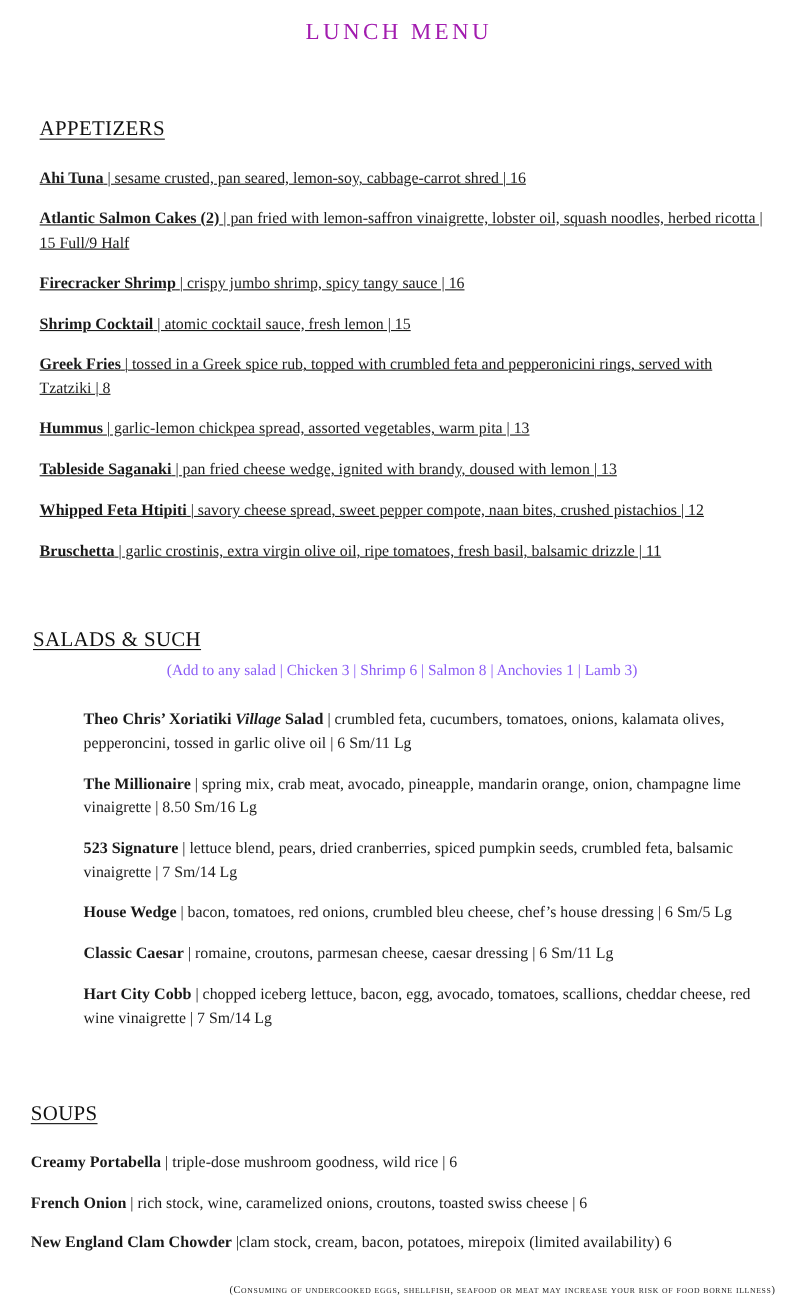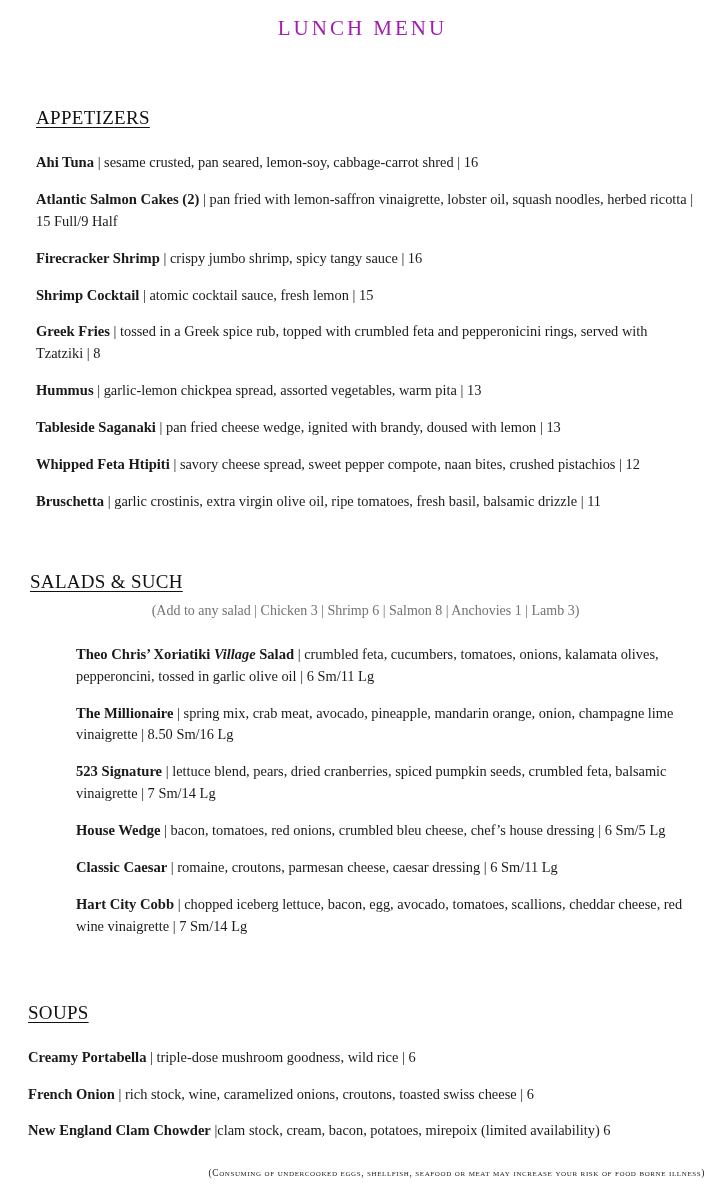--- a/index.html
+++ b/index.html
@@ -37,21 +37,21 @@
     font-size: 19px;
     font-weight: 400;
     text-decoration: underline;
     text-underline-offset: 3px;
     letter-spacing: 0.3px;
     color: #111;
   }
   .section-note {
     text-align: center;
     font-size: 14px;
-    color: #737373;
+    color: #8b5cf6;
     margin-top: 10px;
   }
   .items {
     margin: 0;
     padding: 0;
     list-style: none;
   }
   .item {
     font-size: 14.4px;
     line-height: 1.52;
@@ -73,21 +73,21 @@
     font-size: 9.4px;
     font-variant: small-caps;
     letter-spacing: 0.6px;
     text-align: right;
     color: #1a1a1a;
     margin-top: 26px;
   }
   
   .sec-appetizers { padding: 0 30px 0 36px; }
   .sec-appetizers .section-head { margin-top: 66px; }
-  .sec-appetizers .items { margin-top: 22px; }
+  .sec-appetizers .items { margin-top: 22px; text-decoration: underline; }
 
   .sec-salads { padding: 0 24px 0 30px; }
   .sec-salads .section-head { margin-top: 58px; }
   .sec-salads .items { margin-top: 24px; margin-left: 46px; }
 
   .sec-soups { padding: 0 24px 0 28px; }
   .sec-soups .section-head { margin-top: 64px; }
   .sec-soups .items { margin-top: 22px; }
 
   .sec-disclaimer { padding: 0 20px; }

